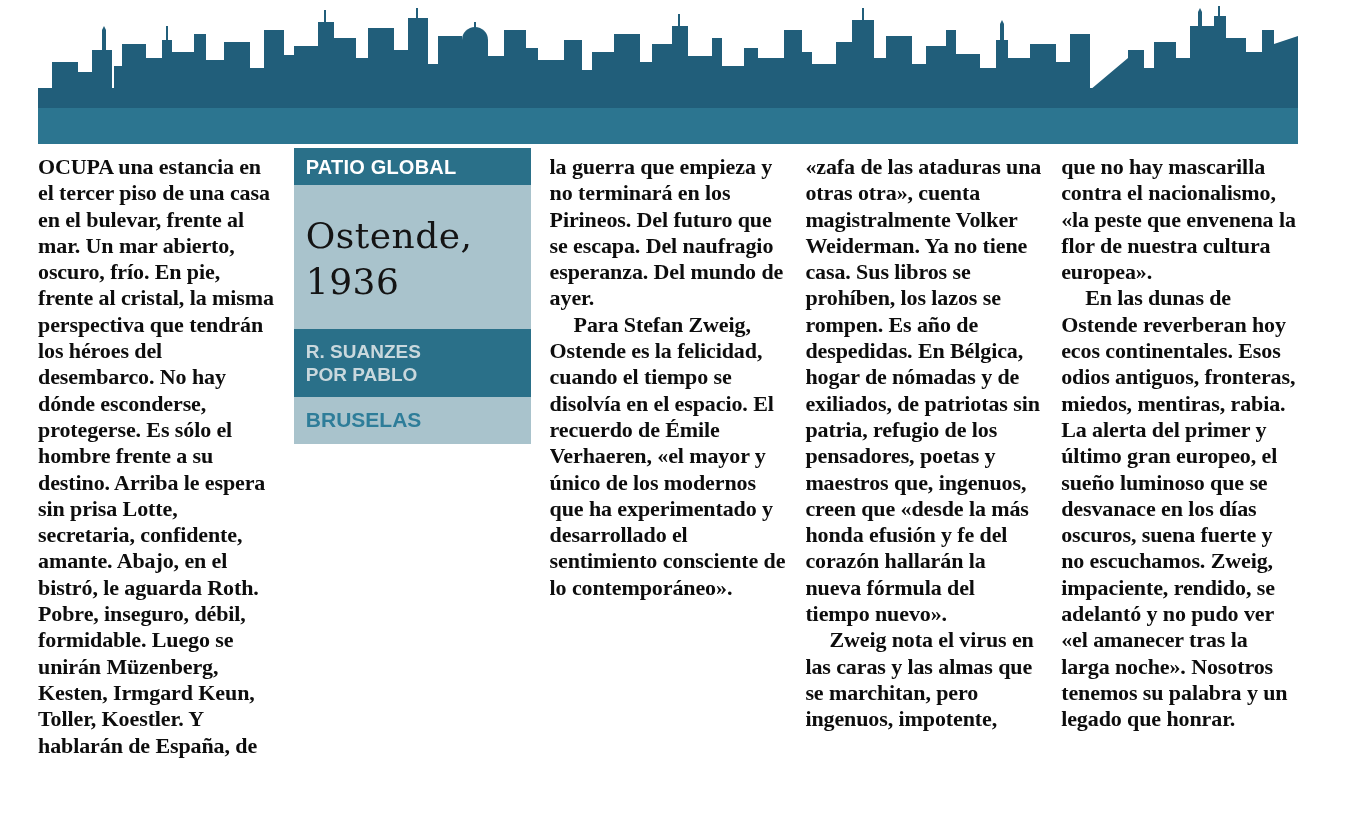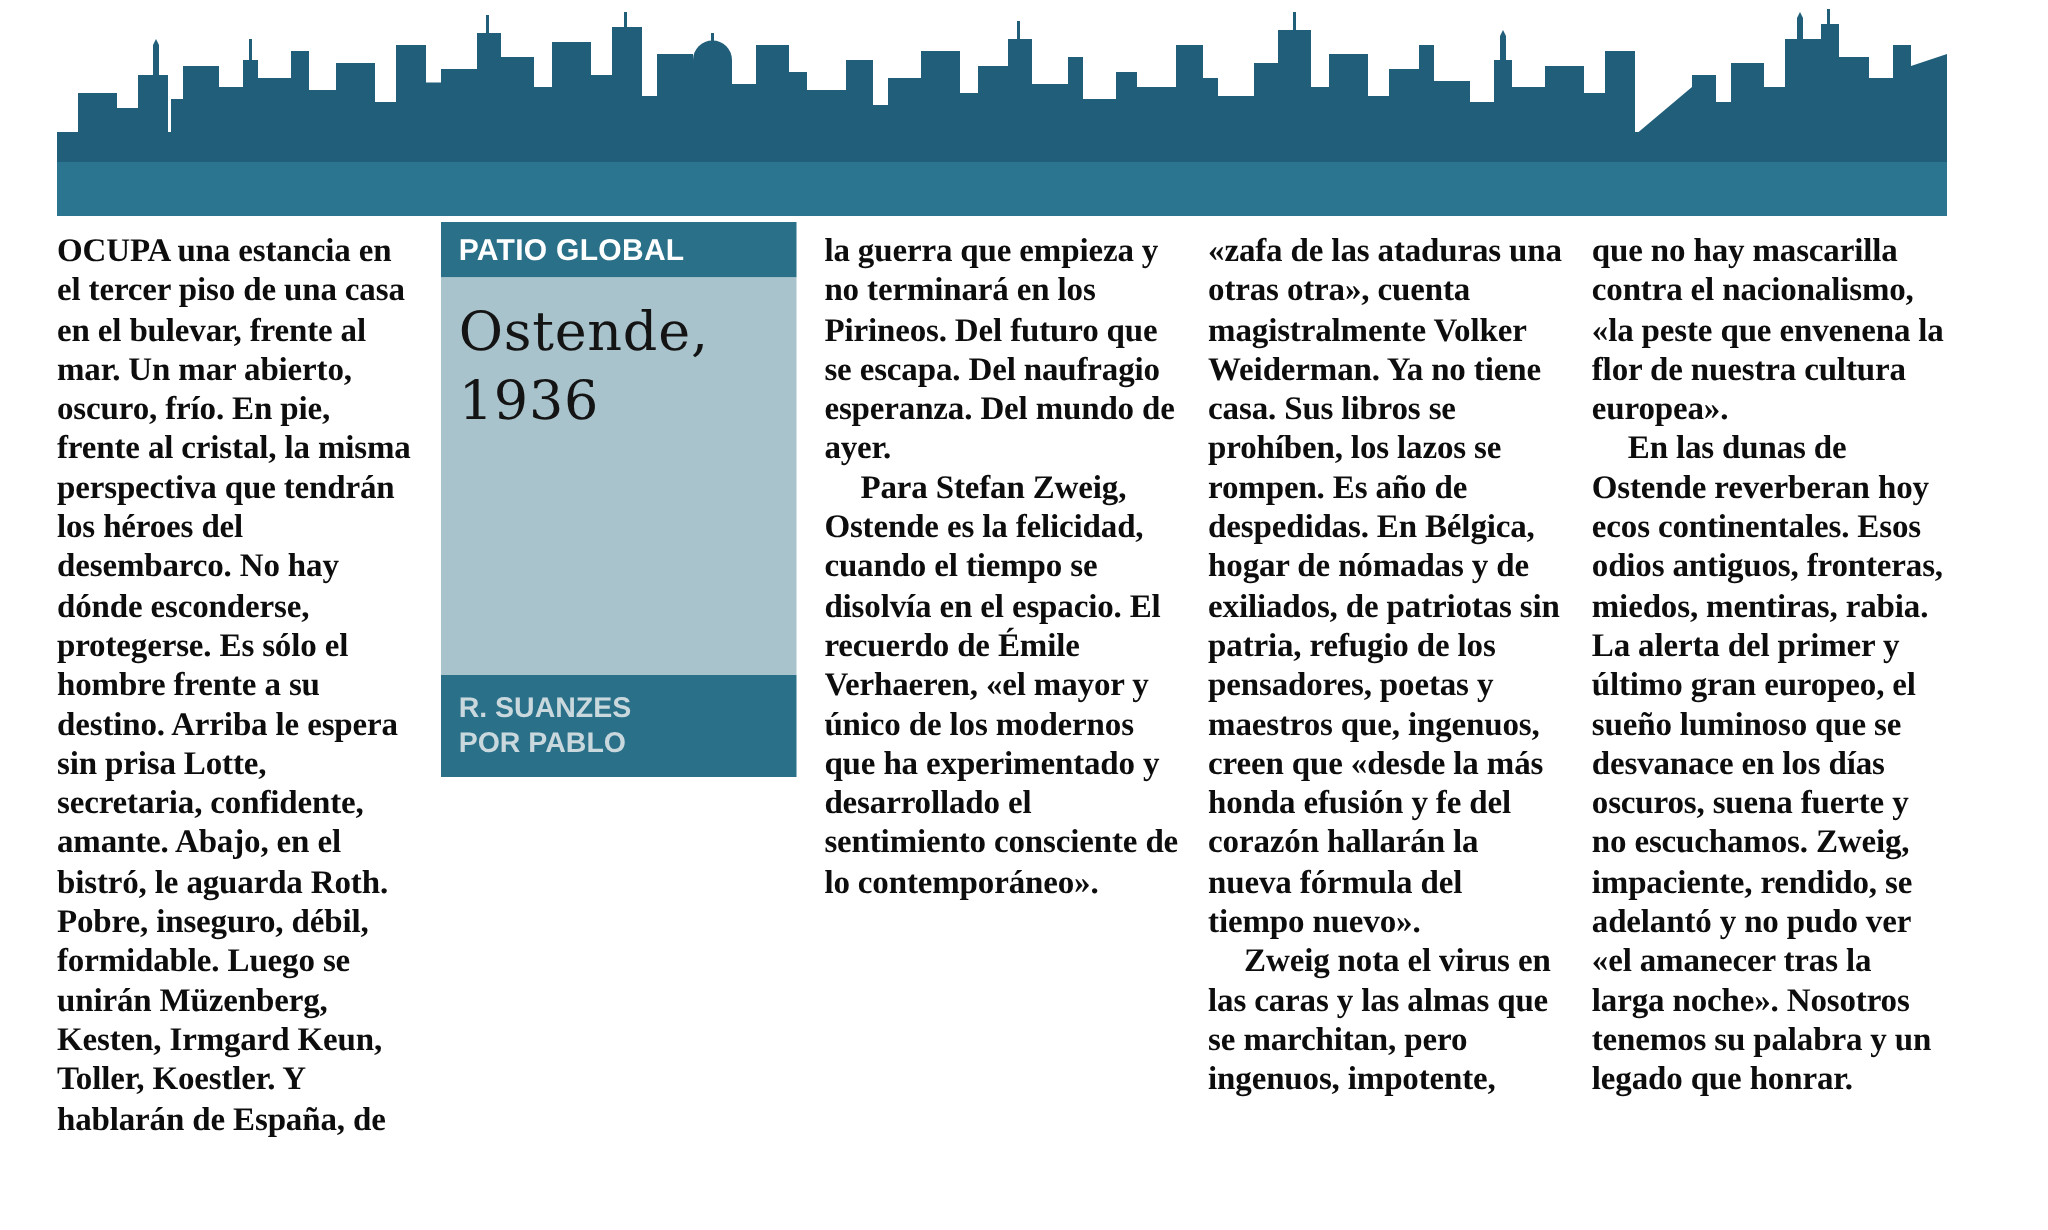--- a/index.html
+++ b/index.html
@@ -32,31 +32,31 @@
   }
   .text-col{
     padding-top:6px;height:618px;overflow:hidden;
     font-size:22px;font-weight:700;line-height:26.3px;
     letter-spacing:-0.1px;color:var(--ink);
   }
   .text-col p{margin:0;}
   .text-col p.indent{text-indent:24px;}
   .infobox{
     grid-column:2;align-self:start;
-    display:flex;flex-direction:column;height:370px;
+    display:flex;flex-direction:column;height:296px;
     font-family:"Liberation Sans","DejaVu Sans",sans-serif;
   }
   .kicker{
     background:var(--teal-band);color:#ffffff;
     font-weight:700;font-size:20px;letter-spacing:0.2px;
     padding:8px 12px 7px 12px;height:22px;
   }
   .infobox-body{
     background:var(--box-light);flex:1;
-    padding:14px 12px 0 12px;
+    padding:28px 12px 0 12px;
   }
   .infobox-title{
     margin:0;font-family:"DejaVu Serif","Liberation Serif",serif;
     font-weight:400;font-size:36px;line-height:46px;
     color:#141414;letter-spacing:0.5px;max-width:200px;
   }
   .byline{
     background:var(--teal-band);color:var(--byline-text);
     font-weight:700;font-size:19px;line-height:23px;
     padding:11px 12px;height:46px;box-sizing:content-box;
@@ -166,20 +166,21 @@
 
   <div class="infobox">
     <div class="kicker">PATIO GLOBAL</div>
     <div class="infobox-body">
       <h1 class="infobox-title">Ostende, 1936</h1>
     </div>
     <div class="byline">
       <div>R. SUANZES</div>
       <div>POR PABLO</div>
     </div>
+    <div class="location">BRUSELAS</div>
   </div>
 
   <div class="text-col" style="grid-column:3">
       <p>la guerra que empieza y no terminará en los Pirineos. Del futuro que se escapa. Del naufragio esperanza. Del mundo de ayer.</p>
       <p class="indent">Para Stefan Zweig, Ostende es la felicidad, cuando el tiempo se disolvía en el espacio. El recuerdo de Émile Verhaeren, «el mayor y único de los modernos que ha experimentado y desarrollado el sentimiento consciente de lo contemporáneo».</p>
     </div>
 
   <div class="text-col" style="grid-column:4">
       <p>«zafa de las ataduras una otras otra», cuenta magistralmente Volker Weiderman. Ya no tiene casa. Sus libros se prohíben, los lazos se rompen. Es año de despedidas. En Bélgica, hogar de nómadas y de exiliados, de patriotas sin patria, refugio de los pensadores, poetas y maestros que, ingenuos, creen que «desde la más honda efusión y fe del corazón hallarán la nueva fórmula del tiempo nuevo».</p>
       <p class="indent">Zweig nota el virus en las caras y las almas que se marchitan, pero ingenuos, impotente,</p>

